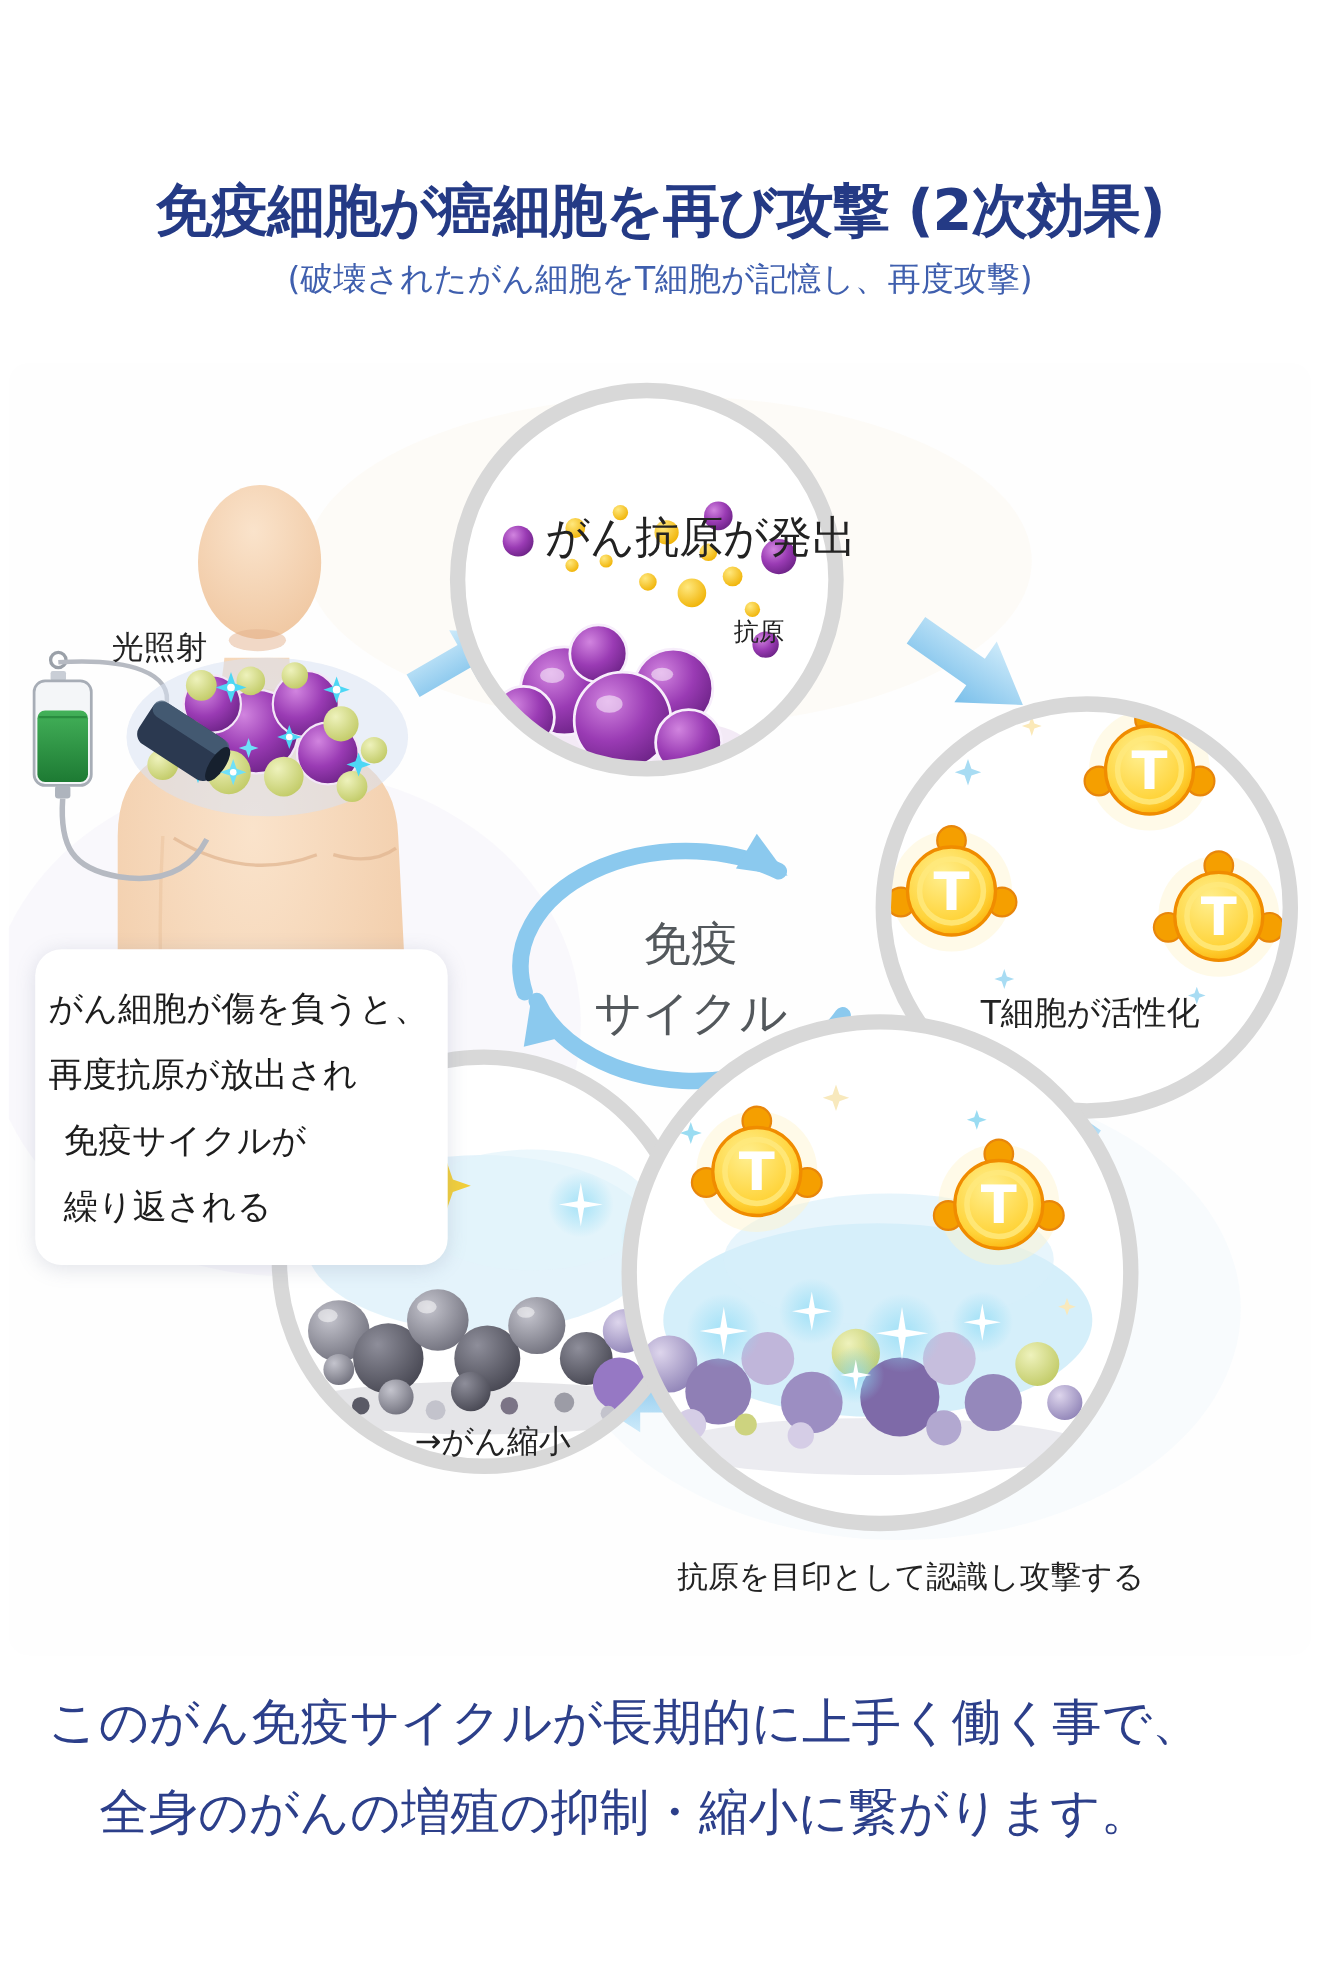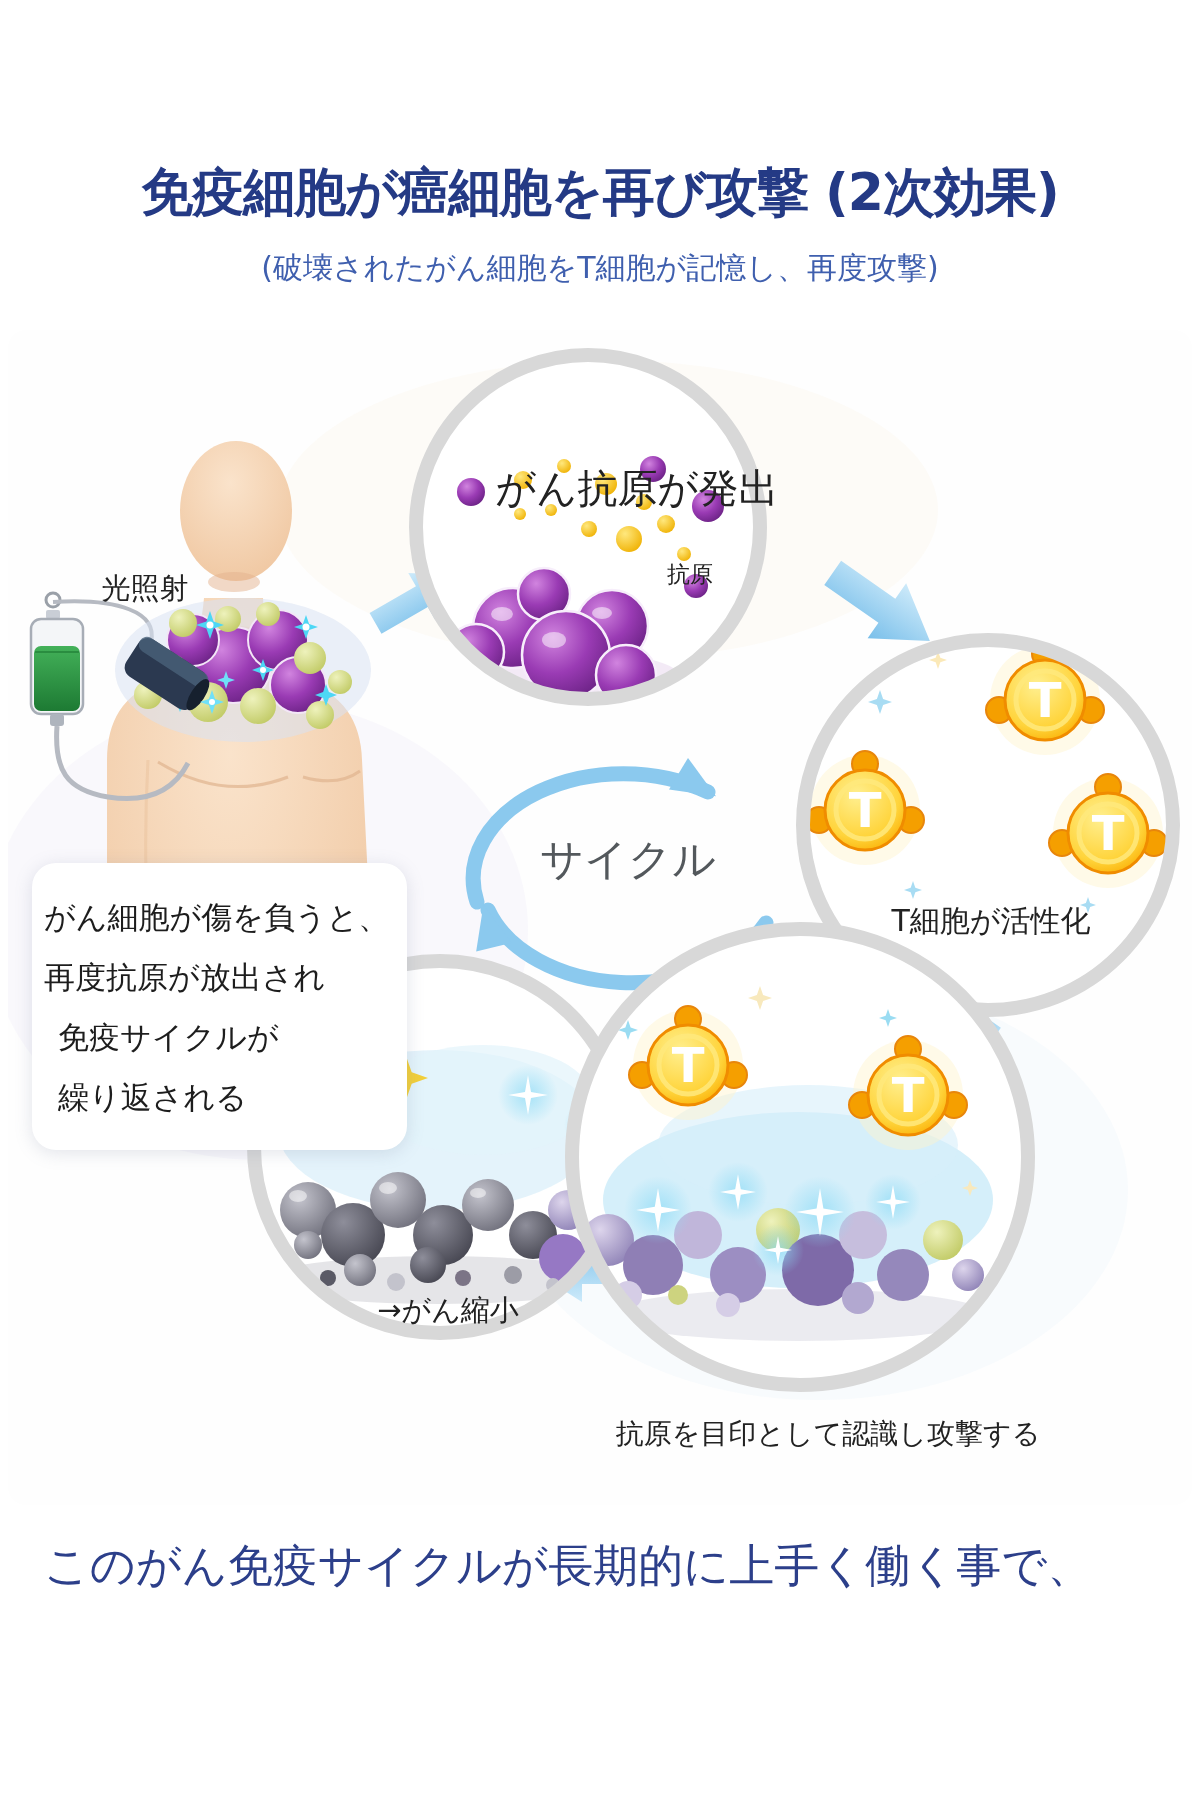--- a/index.html
+++ b/index.html
@@ -1,21 +1,21 @@
 <!DOCTYPE html>
 <html><head>
 <meta charset="utf-8">
 <style>
   html,body{margin:0;padding:0;background:#ffffff;}
   body{width:1200px;height:1800px;position:relative;font-family:"DejaVu Sans","Liberation Sans",sans-serif;}
   .canvas{position:absolute;left:0;top:0;width:1200px;height:1800px;overflow:hidden;background:#ffffff;margin-top:45px;}
 
   .page-title{position:absolute;left:0;top:112px;width:1200px;text-align:center;
     font-size:52px;font-weight:bold;letter-spacing:-1px;color:#243a85;line-height:70px;}
-  .page-subtitle{position:absolute;left:0;top:201px;width:1200px;text-align:center;
+  .page-subtitle{position:absolute;left:0;top:188px;width:1200px;text-align:center;
     font-size:30px;color:#3f5fae;line-height:44px;}
 
   .illustration{position:absolute;left:8px;top:285px;width:1184px;height:1175px;
     background:#fefefe;border-radius:18px;}
 
   .diagram-label{position:absolute;color:#222;text-align:center;}
   .label-antigen-release{left:457px;top:416px;width:360px;font-size:40px;}
   .label-antigen-small{left:640px;top:514px;width:100px;font-size:23px;}
   .label-light{left:70px;top:524px;width:150px;font-size:29px;font-family:Liberation Serif, serif;}
   .cycle-text{left:528px;top:783px;width:200px;font-size:43px;line-height:62px;color:#53585c;}
@@ -377,35 +377,37 @@
         <circle cx="792" cy="827" r="228" fill="none" stroke="#d8d8d8" stroke-width="14"></circle>
       </g>
     </svg>
   </div>
 
   <div class="diagram-label label-antigen-release">がん抗原が発出</div>
   <div class="diagram-label label-antigen-small">抗原</div>
   <div class="diagram-label label-light">光照射</div>
 
   <div class="diagram-label cycle-text">
+    <div>免疫</div>
     <div>サイクル</div>
   </div>
 
   <div class="diagram-label label-tcell">T細胞が活性化</div>
 
   <div class="note-box">
     <div class="note-line">がん細胞が傷を負うと、</div>
     <div class="note-line">再度抗原が放出され</div>
     <div class="note-line indent">免疫サイクルが</div>
     <div class="note-line indent">繰り返される</div>
   </div>
 
   <div class="diagram-label label-elimination">
     <div>→がん縮小</div>
   </div>
 
   <div class="diagram-label label-attack">抗原を目印として認識し攻撃する</div>
 
   <div class="footer-text">
     <div>このがん免疫サイクルが長期的に上手く働く事で、</div>
+    <div>全身のがんの増殖の抑制・縮小に繋がります。</div>
   </div>
 
 </div>
 
 </body></html>

